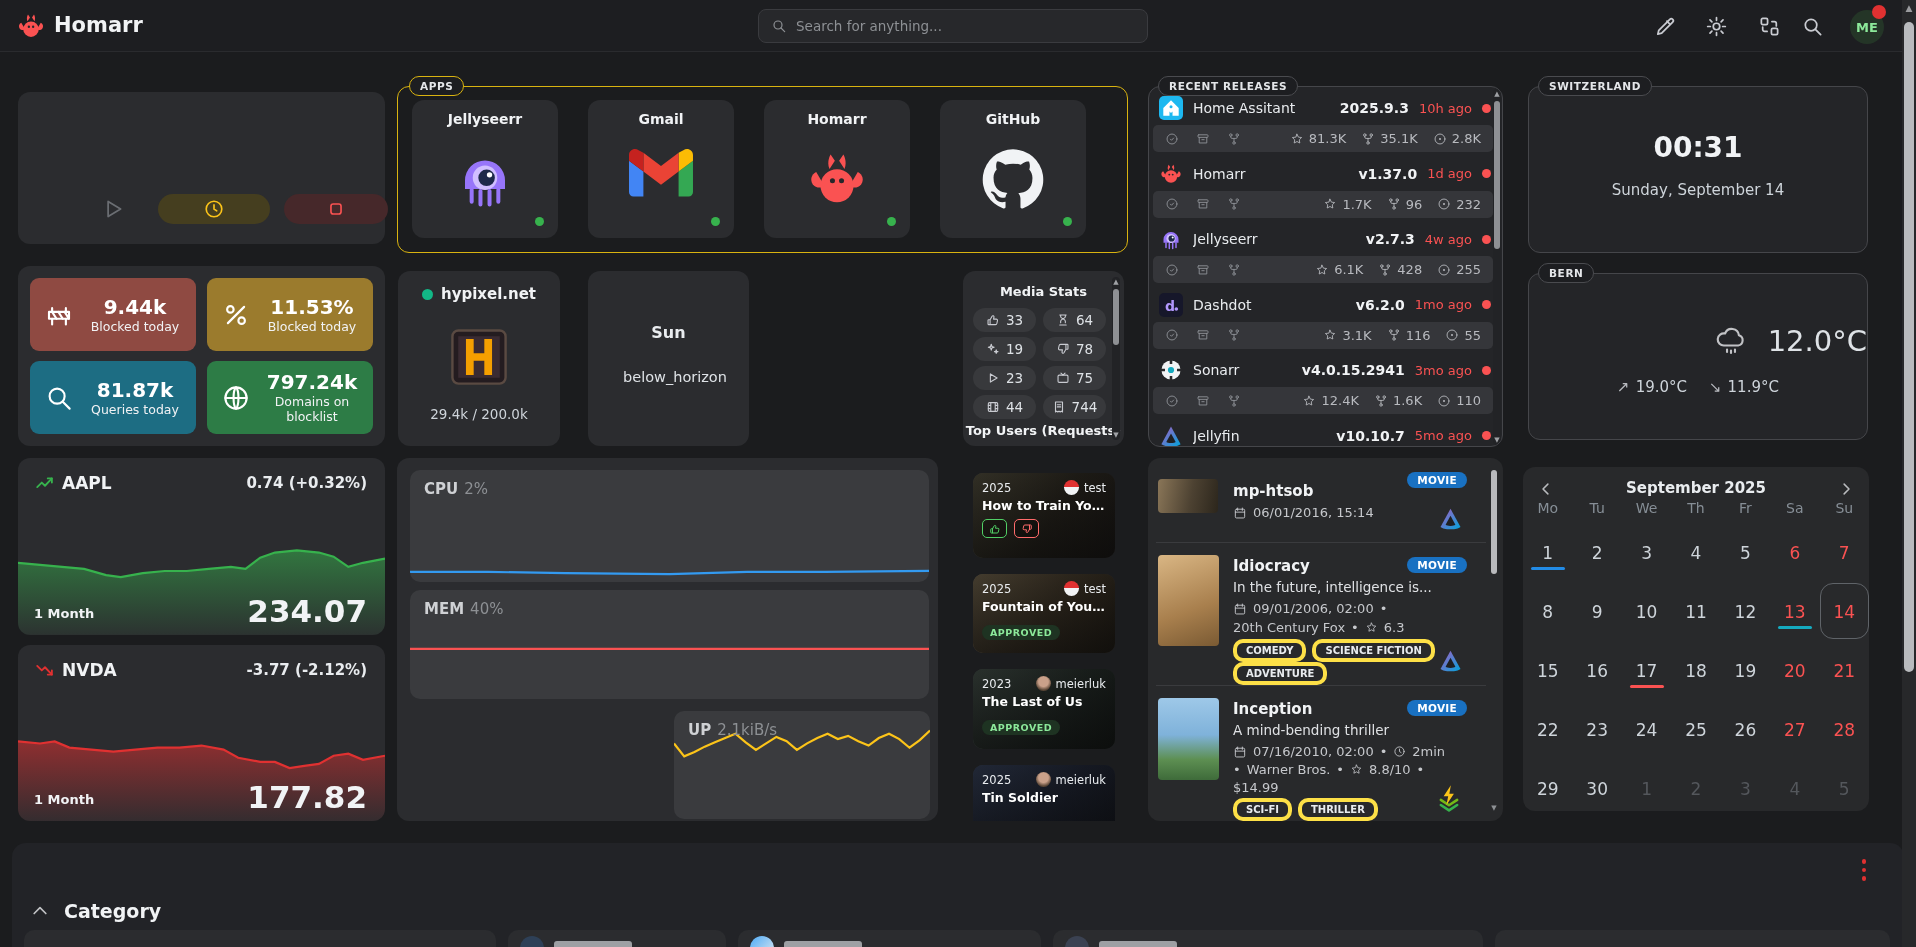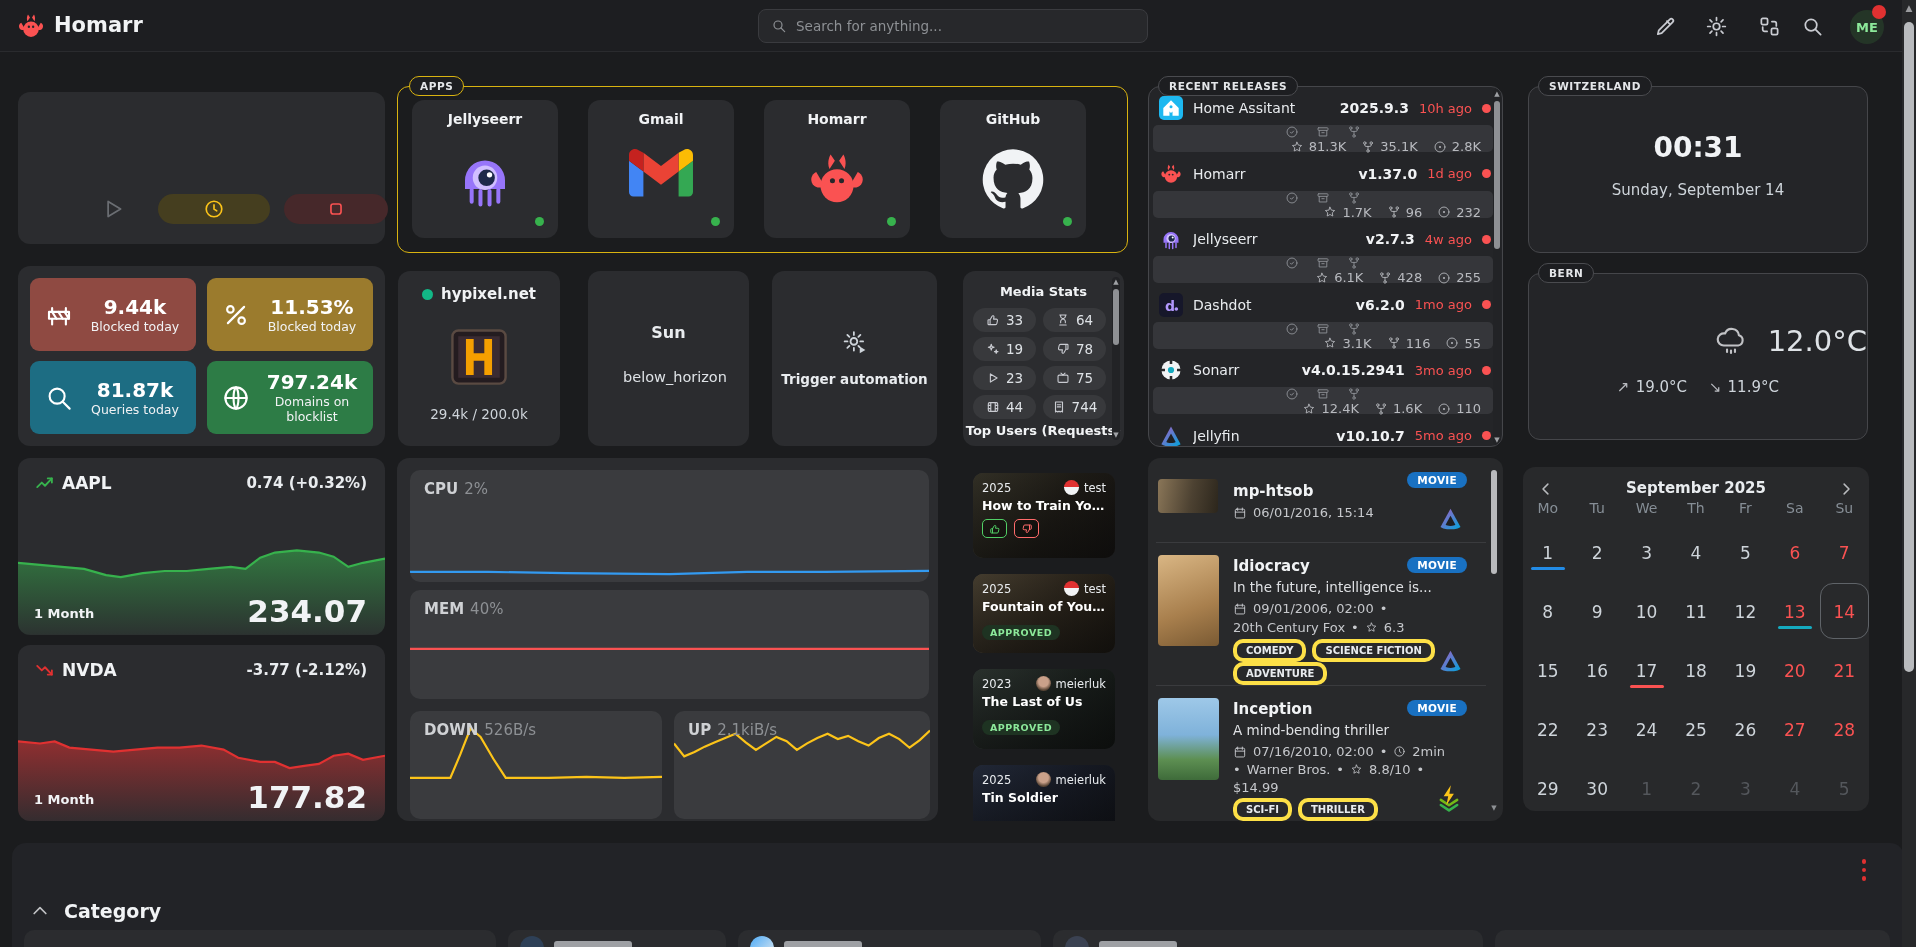--- a/index.html
+++ b/index.html
@@ -72,21 +72,21 @@
   #page-sb { position:absolute; right:0; top:0; width:14px; height:947px; background:#27282a; }
   #page-sb .pth { position:absolute; left:2px; top:22px; width:10px; height:650px; border-radius:5px; background:#b9bbbe; }
   #page-sb .par { position:absolute; left:0; top:3px; width:14px; text-align:center; font-size:9px; color:#9a9b9e; }
 
   
   .rel-row { position:absolute; left:10px; width:332px; height:30px; display:flex; align-items:center; gap:10px; cursor:pointer; }
   .rel-row .rn { flex:1; font-size:14px; color:#e9ecef; white-space:nowrap; overflow:hidden; }
   .rel-row .rv { font-size:14px; font-weight:bold; color:#f1f3f5; }
   .rel-row .ra { font-size:13px; color:#fa5252; }
   .rel-row .rd { width:9px; height:9px; border-radius:50%; background:#fa5252; flex:0 0 auto; }
-  .rel-sub { position:absolute; left:4px; width:340px; height:27px; background:#35363a; border-radius:5px; display:flex; align-items:center; padding:0 12px; color:#b8babf; font-size:13px;flex-direction:column; }
+  .rel-sub { position:absolute; left:4px; width:340px; height:27px; background:#35363a; border-radius:5px; display:flex; align-items:center; padding:0 12px; color:#b8babf; font-size:13px; }
   .rel-sub .lic { display:flex; gap:17px; color:#8d9096; }
   .rel-sub .ric { margin-left:auto; display:flex; gap:15px; align-items:center; }
   .rel-sub .st { display:flex; align-items:center; gap:5px; }
 
   
   #clock-time { position:absolute; left:0; right:0; top:44px; text-align:center; font-size:28px; font-weight:bold; color:#f1f3f5; }
   #clock-date { position:absolute; left:0; right:0; top:94px; text-align:center; font-size:15px; color:#ced4da; }
   #wx-main { position:absolute; left:0; right:0; top:50px; display:flex; align-items:center; justify-content:flex-end; gap:20px; color:#ced4da; }
   #wx-main .t { font-size:29px; color:#dee2e6; }
   #wx-range { position:absolute; left:0; right:0; top:104px; display:flex; justify-content:center; gap:22px; font-size:15px; color:#ced4da; }
@@ -393,30 +393,20 @@
         </svg>
       </span>
     <div class="hplayers">29.4k / 200.0k</div>
   </div>
 
   <div class="mini" id="sunw" style="left:588px;width:161px">
     <div class="st">Sun</div>
     <div class="ss">below_horizon</div>
   </div>
 
-  <div class="mini" id="trigger" style="left:772px;width:165px">
-    <span class="gi" id="tr-icon">
-        <svg viewBox="0 0 24 24" width="100%" height="100%" fill="none" stroke="#ced4da" stroke-width="1.6" stroke-linecap="round" stroke-linejoin="round">
-          <circle cx="11" cy="11" r="3"></circle>
-          <path d="M11 2.8v2.5M11 16.7v2.5M2.8 11h2.5M16.7 11h2.5M5.2 5.2l1.8 1.8M15 15l1 1M16.8 5.2L15 7M7 15l-1.8 1.8"></path>
-          <path d="M16.2 15.6l5 3-5 3z" fill="currentColor" stroke="none"></path>
-        </svg>
-      </span>
-    <div class="gl">Trigger automation</div>
-  </div>
 
   <div class="mini" id="mstats" style="left:963px;width:161px">
     <div class="mst">Media Stats</div>
     <div id="ms-grid">
         <div class="ms-pill" style="left:10px;top:37px">
           <span class="mi">
             <svg viewBox="0 0 24 24" width="100%" height="100%" fill="none" stroke="#c9cbd1" stroke-width="1.9" stroke-linecap="round" stroke-linejoin="round">
               <path d="M7 11.5V20H4.7a1.2 1.2 0 0 1-1.2-1.2v-6a1.2 1.2 0 0 1 1.2-1.3H7zM7 11.5l3.4-5.9a1.8 1.8 0 0 1 3.3 1.2L13 10.5h4.7a2 2 0 0 1 2 2.4l-1.1 5.1a2.4 2.4 0 0 1-2.4 2H7"></path>
             </svg>
           </span>
@@ -893,26 +883,20 @@
     <div class="sys-panel" style="left:13px;top:12px;width:519px;height:112px" id="cpu-panel">
       <div class="lbl"><b>CPU</b><span>2%</span></div>
     <svg class="spark" viewBox="0 0 100 100" preserveAspectRatio="none">
           <polyline points="0,91 15,91 30,92 50,93 65,91 80,91 100,90" fill="none" stroke="#339af0" stroke-width="2.2" vector-effect="non-scaling-stroke"></polyline>
         </svg>
       </div>
     <div class="sys-panel" style="left:13px;top:132px;width:519px;height:109px" id="mem-panel">
       <div class="lbl"><b>MEM</b><span>40%</span></div>
     <svg class="spark" viewBox="0 0 100 100" preserveAspectRatio="none">
           <polyline points="0,54 100,54" fill="none" stroke="#fa5252" stroke-width="2.2" vector-effect="non-scaling-stroke"></polyline>
-        </svg>
-      </div>
-    <div class="sys-panel" style="left:13px;top:253px;width:252px;height:108px" id="down-panel">
-      <div class="lbl"><b>DOWN</b><span>526B/s</span></div>
-    <svg class="spark" viewBox="0 0 100 100" preserveAspectRatio="none">
-          <polyline points="0,62 16,62 20,40 24,16 28,24 33,44 38,62 55,62 70,61 85,62 100,61" fill="none" stroke="#fcc419" stroke-width="2.2" vector-effect="non-scaling-stroke"></polyline>
         </svg>
       </div>
     <div class="sys-panel" style="left:277px;top:253px;width:256px;height:108px" id="up-panel">
       <div class="lbl"><b>UP</b><span>2.1kiB/s</span></div>
     <svg class="spark" viewBox="0 0 100 100" preserveAspectRatio="none">
           <polyline points="0,30 4,42 8,38 12,33 16,29 20,25 24,21 28,29 32,36 36,30 40,24 44,28 48,36 52,30 56,25 60,21 64,26 68,23 72,28 76,32 80,25 84,21 88,26 92,34 96,27 100,18" fill="none" stroke="#fcc419" stroke-width="2.2" vector-effect="non-scaling-stroke"></polyline>
         </svg>
       </div>
   </div>
 

